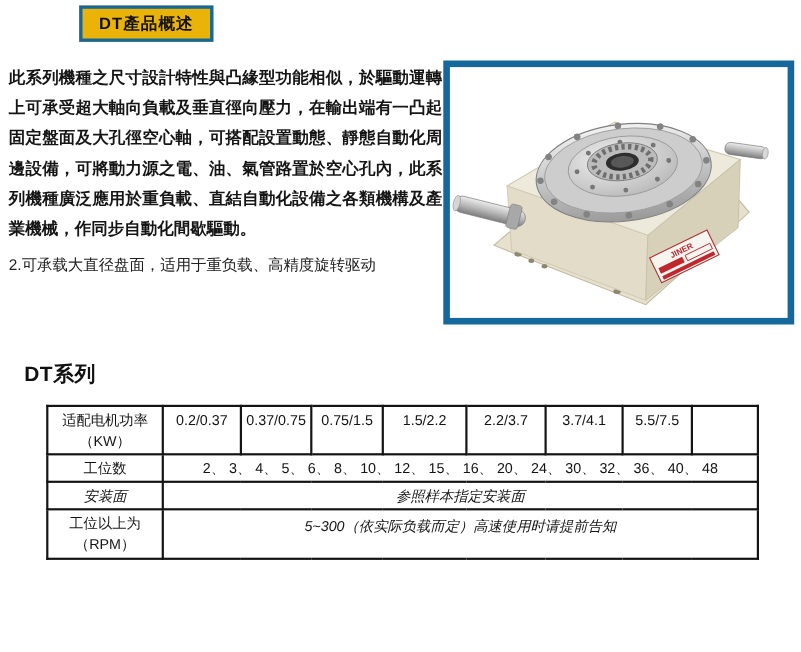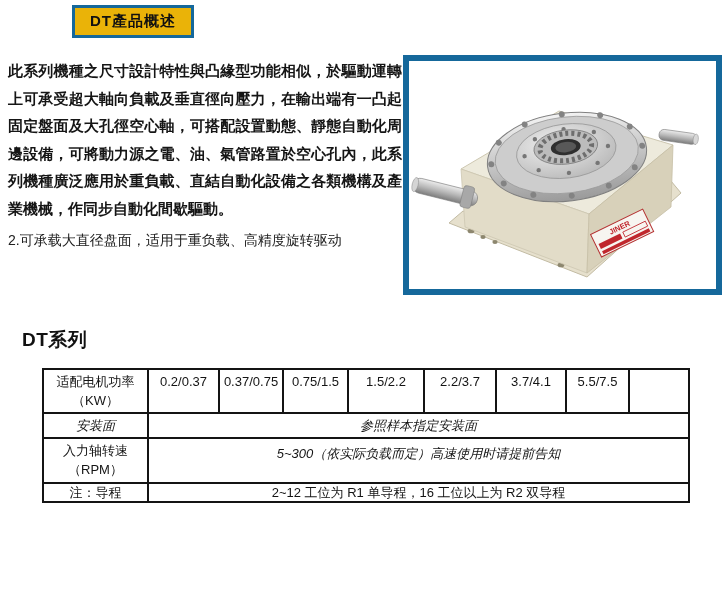--- a/index.html
+++ b/index.html
@@ -175,29 +175,29 @@
     </td>
     <td>0.2/0.37</td>
     <td>0.37/0.75</td>
     <td>0.75/1.5</td>
     <td>1.5/2.2</td>
     <td>2.2/3.7</td>
     <td>3.7/4.1</td>
     <td>5.5/7.5</td>
     <td></td>
   </tr>
+  <tr class="r3">
+    <td>工位数</td>
+    <td colspan="8">2、 3、 4、 5、 6、 8、 10、 12、 15、 16、 20、 24、 30、 32、 36、 40、 48</td>
+  </tr>
   <tr class="r4">
     <td>安装面</td>
     <td colspan="8">参照样本指定安装面</td>
   </tr>
   <tr class="r5">
     <td>
-      <div>入力轴转速</div>
+      <div>工位以上为</div>
       <div>（RPM）</div>
     </td>
     <td colspan="8" style="vertical-align:top; padding-top:5px;font-style:italic;">5~300（依实际负载而定）高速使用时请提前告知</td>
   </tr>
-  <tr class="r6">
-    <td>注：导程</td>
-    <td colspan="8">2~12 工位为 R1 单导程，16 工位以上为 R2 双导程</td>
-  </tr>
 </tbody>
   </table>
 
 </body></html>

